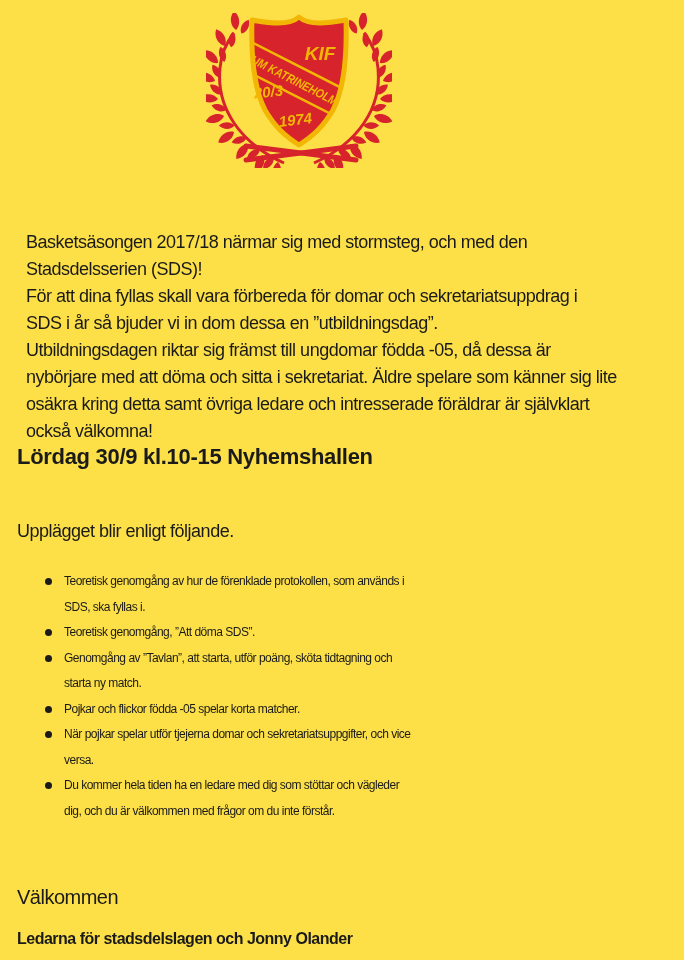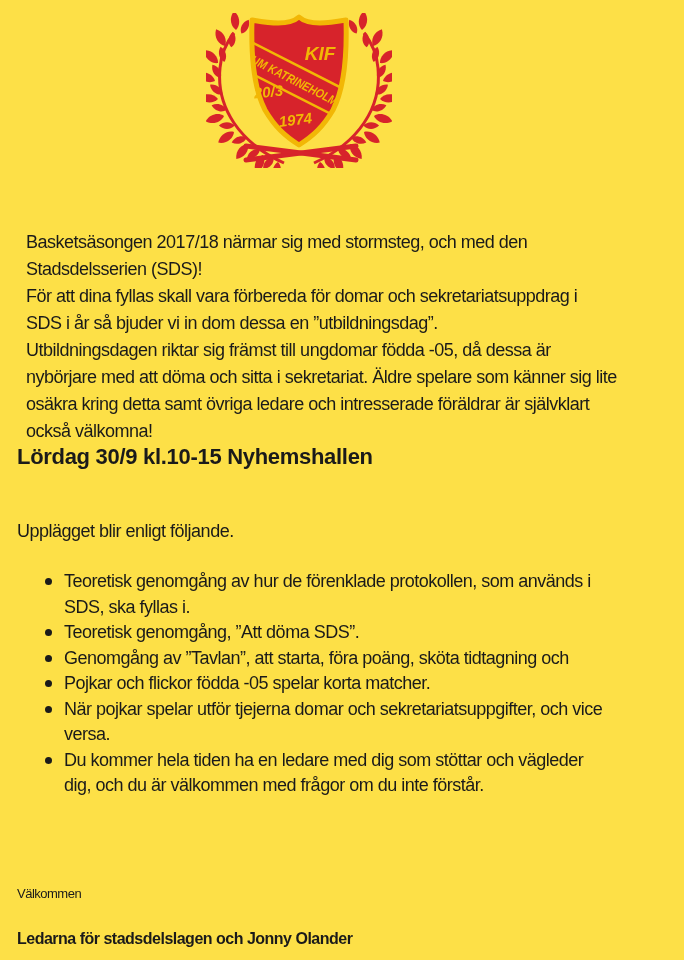--- a/index.html
+++ b/index.html
@@ -15,30 +15,30 @@
   .heading {
     position:absolute; left:17px; top:444px;
     font-size:22px; font-weight:bold; letter-spacing:-0.3px; white-space:nowrap;
   }
   .sub {
     position:absolute; left:17px; top:521px;
     font-size:18px; letter-spacing:-0.5px; white-space:nowrap;
   }
   .bullets {
     position:absolute; left:17px; top:569px;
-    font-size:18px; line-height:25.5px; letter-spacing:-0.5px;
+    font-size:12px; line-height:25.5px; letter-spacing:-0.5px;
   }
   .bullet-item { display:flex; }
   .dot {
     width:7px; height:7px; border-radius:50%; background:#1a1a1a;
     margin:9px 12px 0 28px; flex:none;
   }
   .closing {
     position:absolute; left:17px; top:886px;
-    font-size:13px; letter-spacing:-0.5px; white-space:nowrap;text-align:right;
+    font-size:20px; letter-spacing:-0.5px; white-space:nowrap;text-align:right;
   }
   .signature {
     position:absolute; left:17px; top:930px;
     font-size:16px; letter-spacing:-0.5px; white-space:nowrap;font-weight:bold;
   }
   .logo { position:absolute; left:206px; top:13px; width:186px; height:155px; }
   .logo svg { display:block; width:186px; height:155px; }
   .logo text {
     font-family:"Liberation Sans", sans-serif;
     font-weight:bold; font-style:italic;
@@ -136,21 +136,22 @@
     </div>
     <div class="bullet-item">
       <span class="dot"></span>
       <div>
         <div class="textline">Teoretisk genomgång, ”Att döma SDS”.</div>
       </div>
     </div>
     <div class="bullet-item">
       <span class="dot"></span>
       <div>
-        <div class="textline">Genomgång av ”Tavlan”, att starta, föra poäng, sköta tidtagning och</div>
+        <div class="textline">Genomgång av ”Tavlan”, att starta, utför poäng, sköta tidtagning och</div>
+        <div class="textline">starta ny match.</div>
       </div>
     </div>
     <div class="bullet-item">
       <span class="dot"></span>
       <div>
         <div class="textline">Pojkar och flickor födda -05 spelar korta matcher.</div>
       </div>
     </div>
     <div class="bullet-item">
       <span class="dot"></span>

